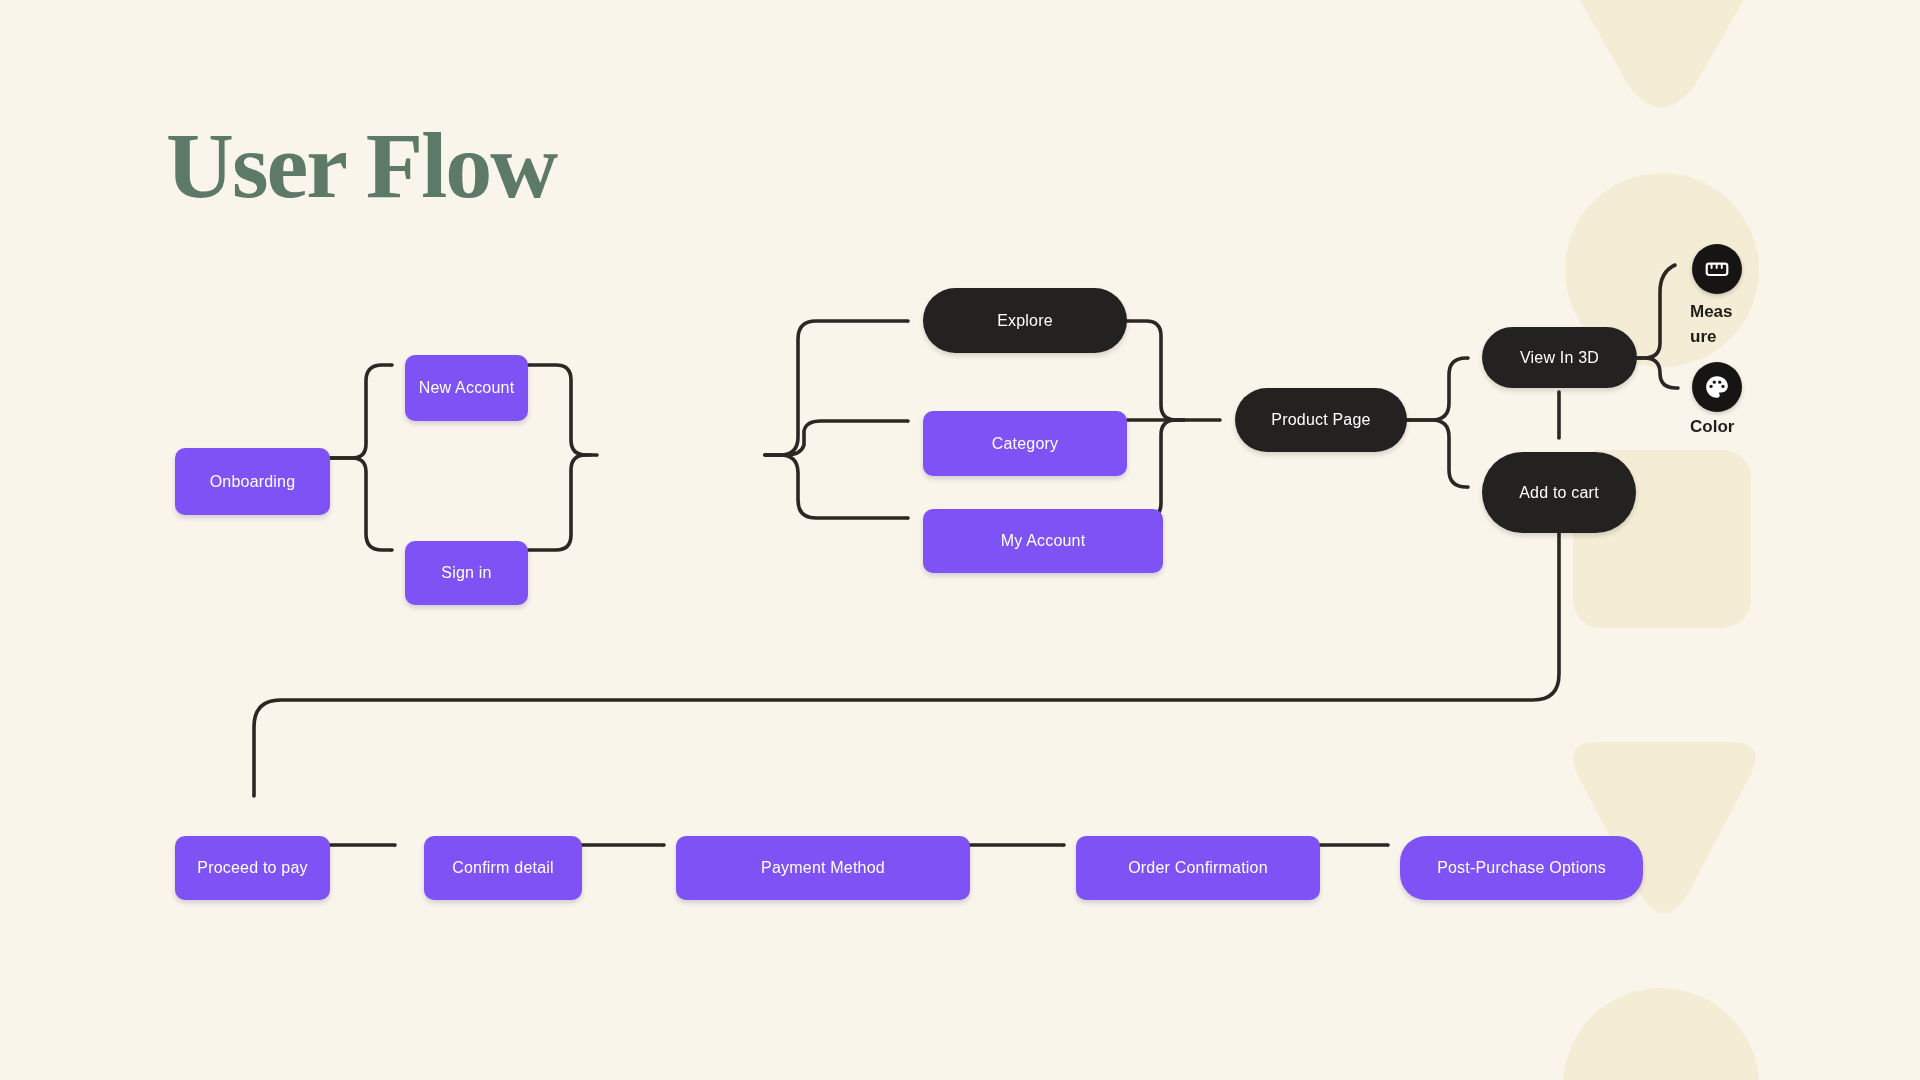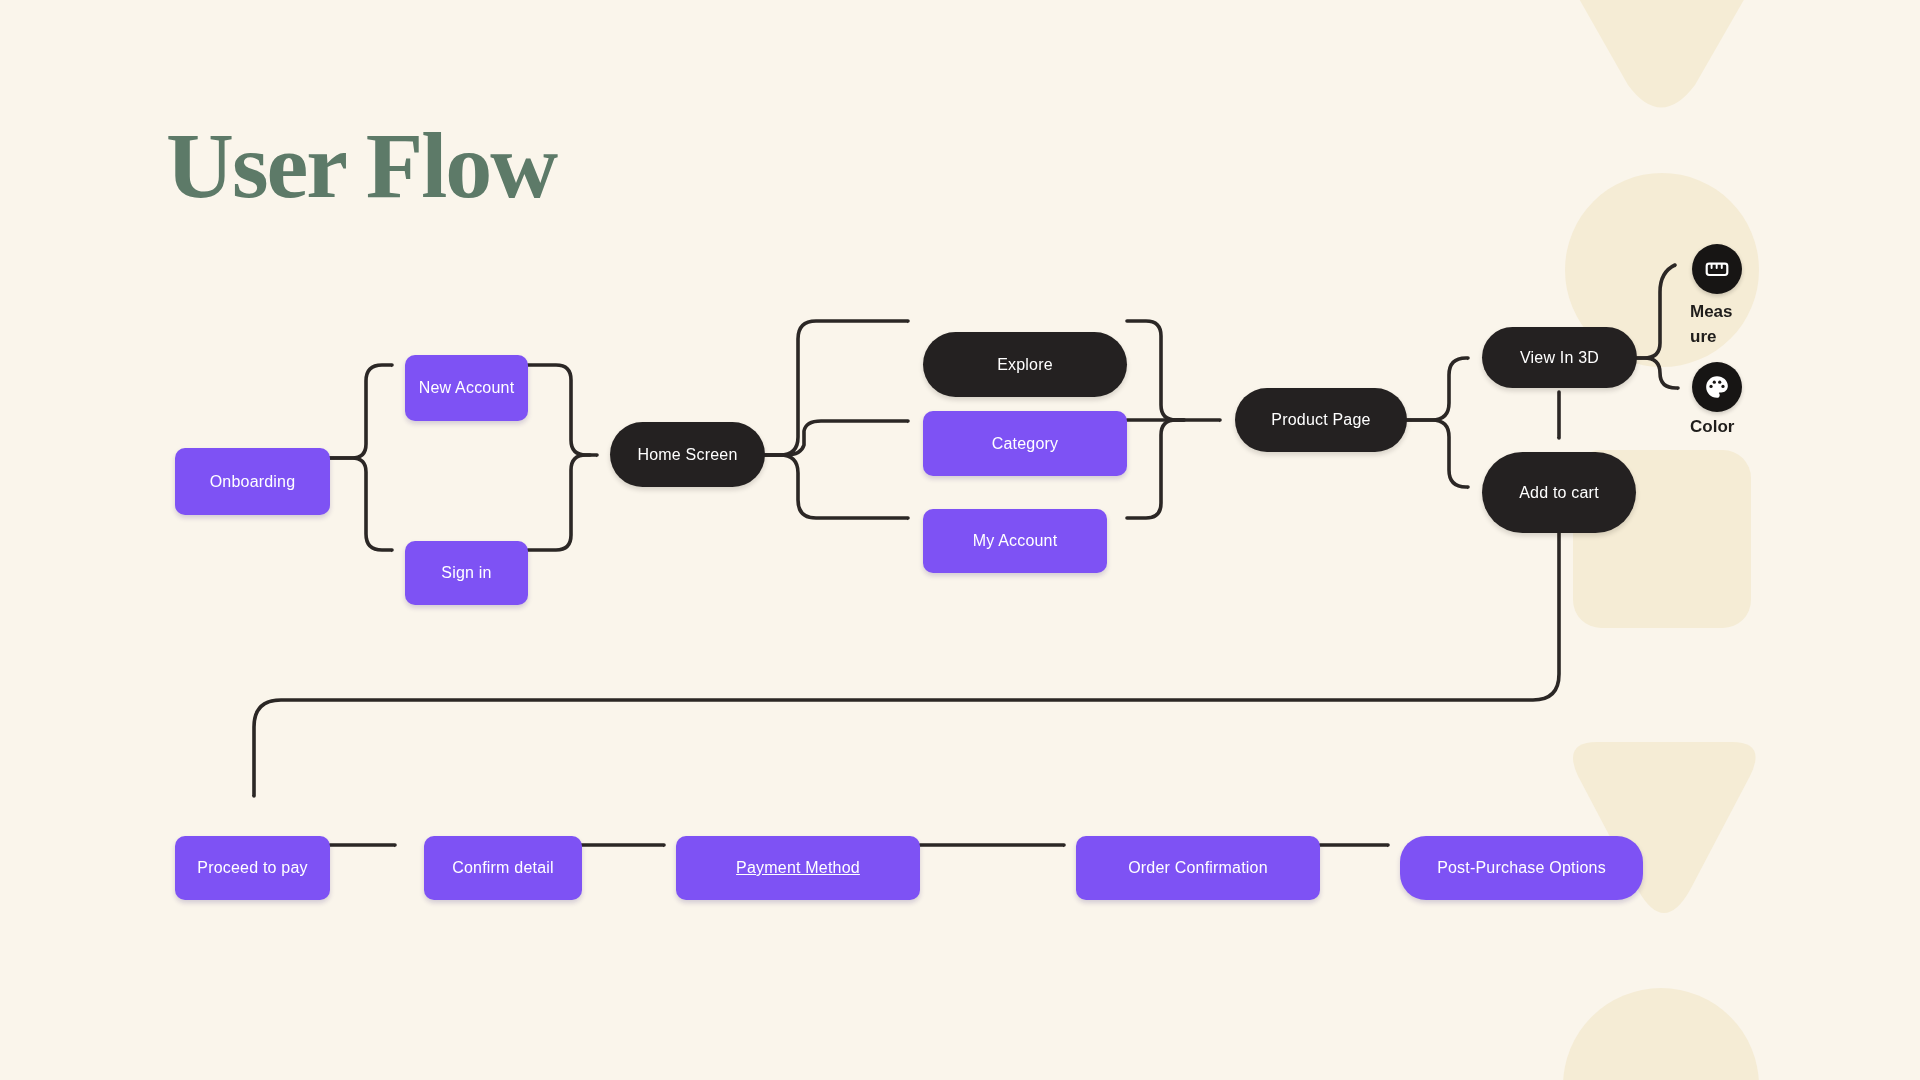--- a/index.html
+++ b/index.html
@@ -85,24 +85,23 @@
       <path marker-end="url(#arrow)" d="M 920 845 L 1064 845"></path>
       <path marker-end="url(#arrow)" d="M 1320 845 L 1388 845"></path>
     </g>
   </svg>
 
   <h1 class="page-title">User Flow</h1>
 
   <div class="node p-node" style="left:175px;top:425px;width:155px;height:67px;">Onboarding</div>
   <div class="node p-node" style="left:405px;top:332px;width:123px;height:66px;">New Account</div>
   <div class="node p-node" style="left:405px;top:518px;width:123px;height:64px;">Sign in</div>
-  <div class="node d-node" style="left:610px;top:422px;width:155px;height:65px;">Home Screen</div>
-  <div class="node d-node" style="left:923px;top:288px;width:204px;height:65px;margin-top:44px;">Explore</div>
+  <div class="node d-node" style="left:923px;top:288px;width:204px;height:65px;">Explore</div>
   <div class="node p-node" style="left:923px;top:388px;width:204px;height:65px;">Category</div>
-  <div class="node p-node" style="left:923px;top:486px;width:184px;height:64px;">My Account</div>
+  <div class="node p-node" style="left:923px;top:486px;width:240px;height:64px;">My Account</div>
   <div class="node d-node" style="left:1235px;top:388px;width:172px;height:64px;">Product Page</div>
   <div class="node d-node" style="left:1482px;top:327px;width:155px;height:61px;">View In 3D</div>
   <div class="node d-node" style="left:1482px;top:452px;width:154px;height:81px;">Add to cart</div>
 
   <div class="icon-circle" style="left:1692px;top:244px;">
     <svg width="26" height="26" viewBox="0 0 24 24">
       <rect x="2.5" y="7" width="19" height="10.5" rx="2.2" fill="none" stroke="#FFFFFF" stroke-width="2"></rect>
       <path d="M7 7.5v3.6 M11.7 7.5v3.6 M16.4 7.5v3.6" stroke="#FFFFFF" stroke-width="1.8" stroke-linecap="round"></path>
     </svg>
   </div>
@@ -117,17 +116,17 @@
       <circle cx="6.5" cy="11.5" r="1.5" fill="#171514"></circle>
       <circle cx="9.5" cy="7.5" r="1.5" fill="#171514"></circle>
       <circle cx="14.5" cy="7.5" r="1.5" fill="#171514"></circle>
       <circle cx="17.5" cy="11.5" r="1.5" fill="#171514"></circle>
     </svg>
   </div>
   <div class="icon-label" style="left:1690px;top:414px;">Color</div>
 
   <div class="node p-node" style="left:175px;top:813px;width:155px;height:64px;">Proceed to pay</div>
   <div class="node p-node" style="left:424px;top:813px;width:158px;height:64px;">Confirm detail</div>
-  <div class="node p-node" style="left:676px;top:813px;width:244px;height:64px;text-decoration:underline;">Payment Method</div>
+  <div class="node p-node" style="left:676px;top:813px;width:294px;height:64px;">Payment Method</div>
   <div class="node p-node" style="left:1076px;top:813px;width:244px;height:64px;">Order Confirmation</div>
   <div class="node p-node" style="left:1400px;top:813px;width:243px;height:64px;border-radius:26px;">Post-Purchase Options</div>
 
 </div>
 
 </body></html>

